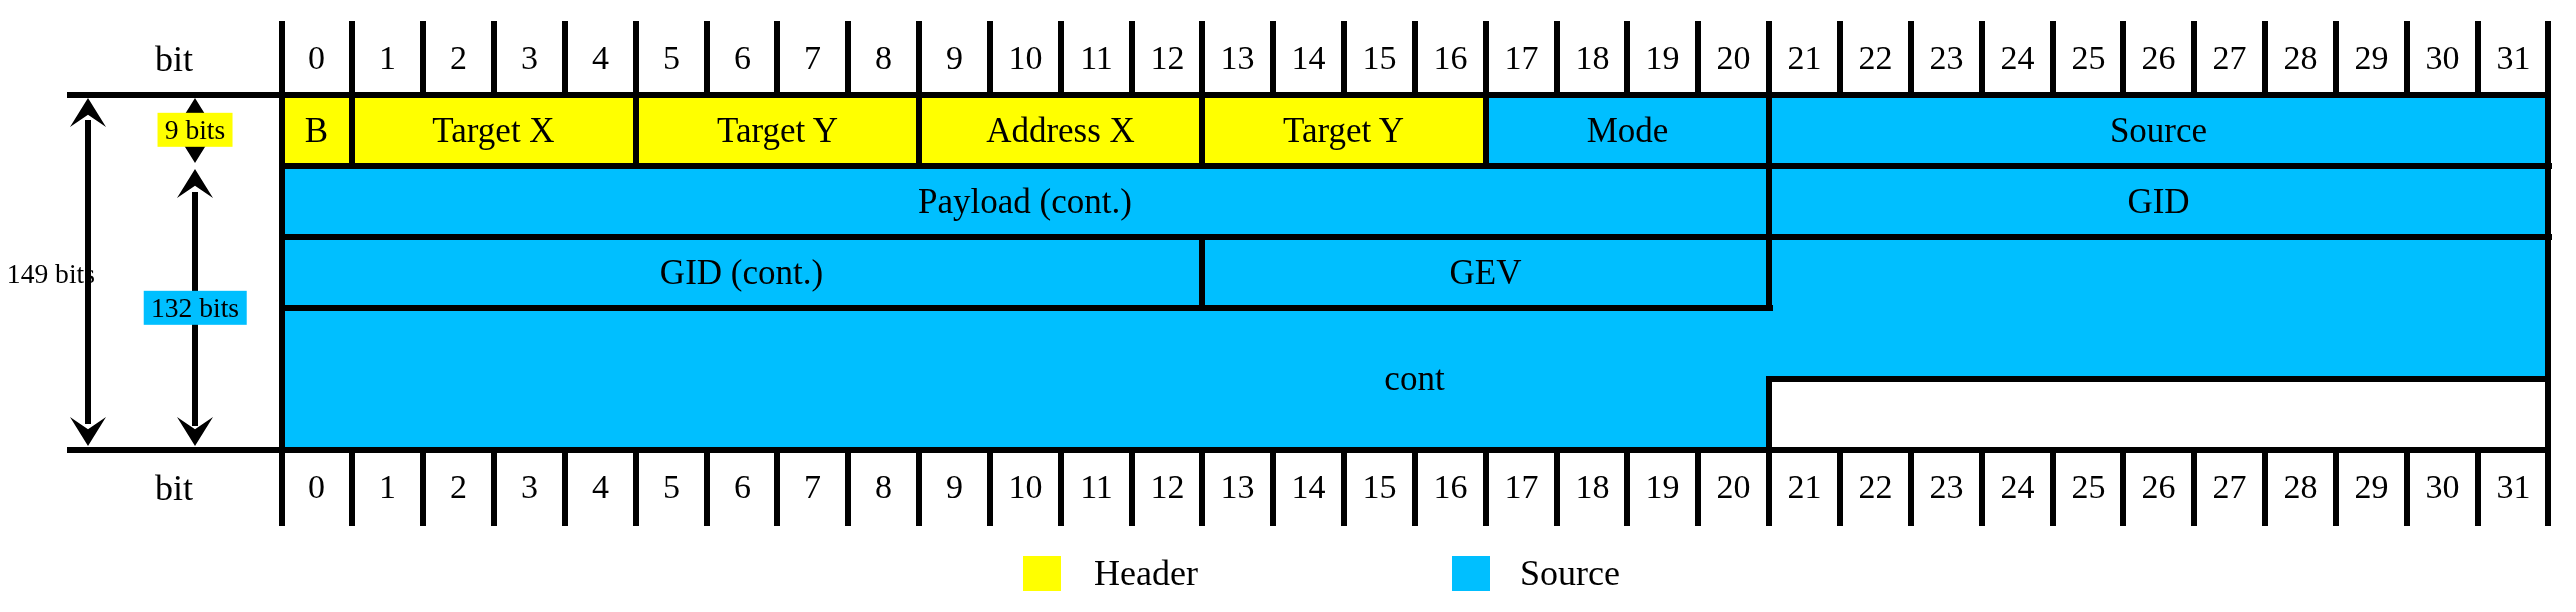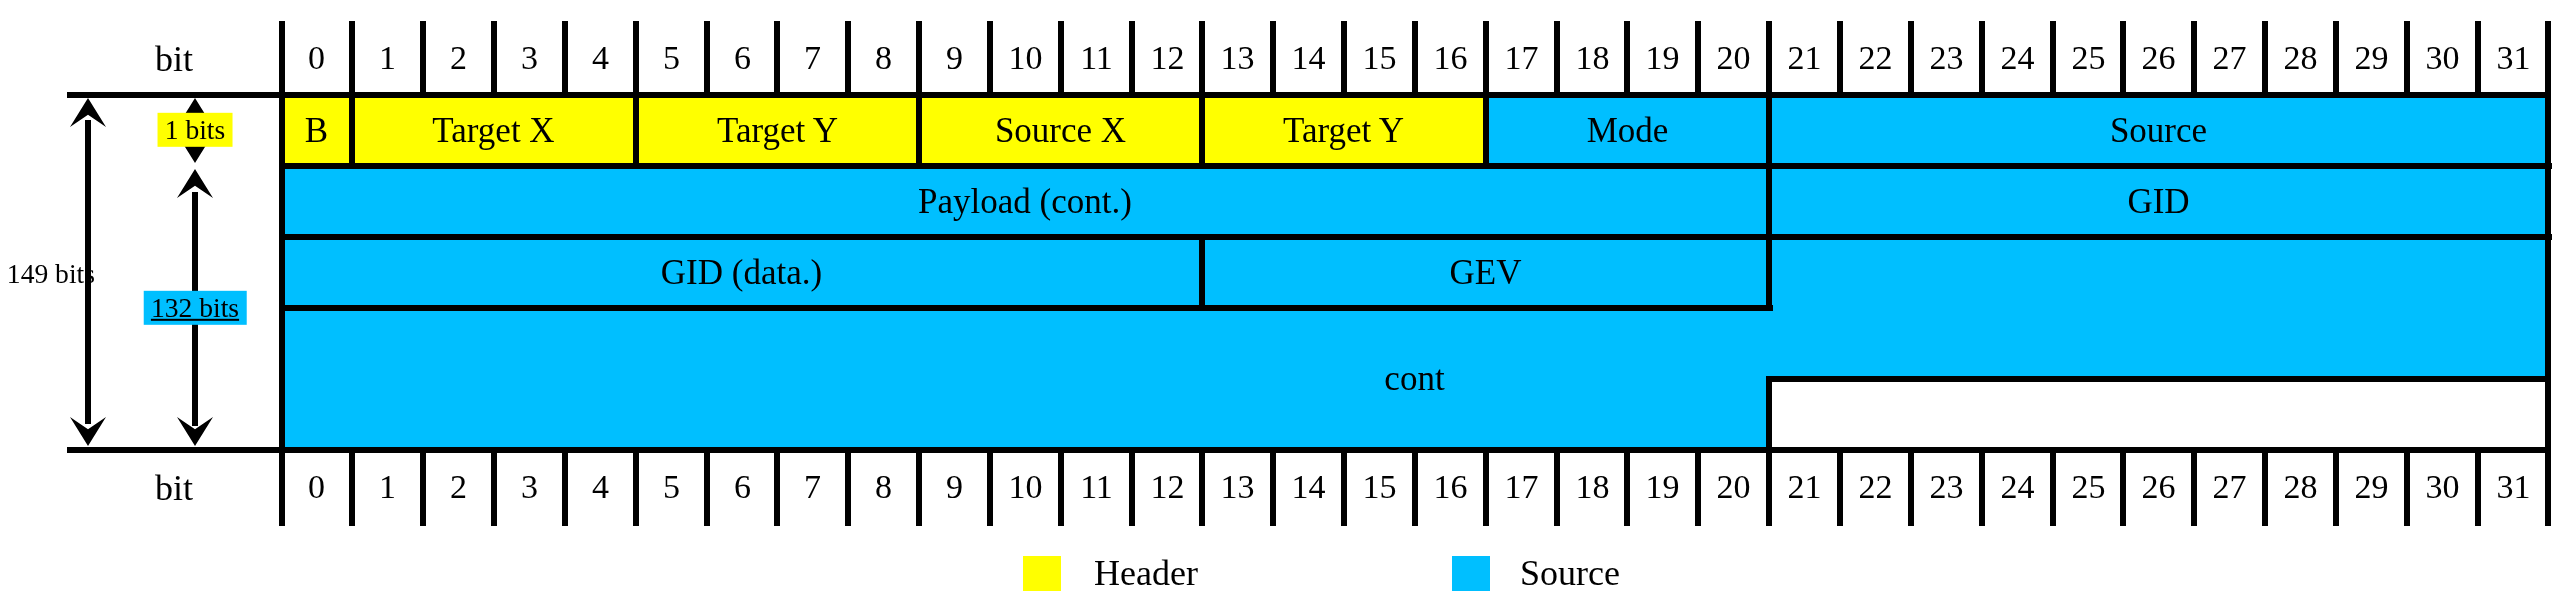--- a/index.html
+++ b/index.html
@@ -24,21 +24,21 @@
   #a149d{left:70px;top:417px;}
   #a17u{left:177px;top:98px;}
   #a17s{left:192px;top:119px;height:20.4px;}
   #a17d{left:177px;top:134px;}
   #a132u{left:177px;top:169px;}
   #a132s{left:192px;top:192px;height:234px;}
   #a132d{left:177px;top:417px;}
   .ann{position:absolute;font-size:27.6px;white-space:nowrap;z-index:5;}
   #ann149{left:0;top:256px;width:95px;height:35px;line-height:35px;text-align:right;}
   #ann17{left:195px;top:130px;transform:translate(-50%,-50%);padding:1.2px 7.2px;}
-  #ann132{left:195px;top:308px;transform:translate(-50%,-50%);padding:1.2px 7.2px;text-decoration:underline;}
+  #ann132{left:195px;top:308px;transform:translate(-50%,-50%);padding:1.2px 7.2px;}
   
   .swatch{position:absolute;width:38px;height:35px;z-index:3;}
   .leglbl{position:absolute;height:35px;line-height:35px;font-size:36px;white-space:nowrap;z-index:3;}
   #legend-swatch-header{left:1023px;top:556px;}
   #legend-label-header{left:1094px;top:556px;}
   #legend-swatch-payload{left:1452px;top:556px;}
   #legend-label-payload{left:1520px;top:556px;}
 </style>
 </head>
 <body>
@@ -49,33 +49,33 @@
   <div class="bitword" id="bit-bottom">bit</div>
 
   <div id="grid-layer">
       <div class="rect" style="left: 281px; top: 95px; width: 71px; height: 71px; background: rgb(255, 255, 0);"></div>
       <div class="lbl" style="left: 281px; top: 95px; width: 71px; height: 71px;">B</div>
       <div class="rect" style="left: 352px; top: 95px; width: 283px; height: 71px; background: rgb(255, 255, 0);"></div>
       <div class="lbl" style="left: 352px; top: 95px; width: 283px; height: 71px;">Target X</div>
       <div class="rect" style="left: 636px; top: 95px; width: 283px; height: 71px; background: rgb(255, 255, 0);"></div>
       <div class="lbl" style="left: 636px; top: 95px; width: 283px; height: 71px;">Target Y</div>
       <div class="rect" style="left: 919px; top: 95px; width: 283px; height: 71px; background: rgb(255, 255, 0);"></div>
-      <div class="lbl" style="left: 919px; top: 95px; width: 283px; height: 71px;">Source X</div>
+      <div class="lbl" style="left: 919px; top: 95px; width: 283px; height: 71px;">Address X</div>
       <div class="rect" style="left: 1202px; top: 95px; width: 283px; height: 71px; background: rgb(255, 255, 0);"></div>
       <div class="lbl" style="left: 1202px; top: 95px; width: 283px; height: 71px;">Target Y</div>
       <div class="rect" style="left: 1486px; top: 95px; width: 283px; height: 71px; background: rgb(0, 191, 255);"></div>
       <div class="lbl" style="left: 1486px; top: 95px; width: 283px; height: 71px;">Mode</div>
       <div class="rect" style="left: 1769px; top: 95px; width: 779px; height: 71px; background: rgb(0, 191, 255);"></div>
       <div class="lbl" style="left: 1769px; top: 95px; width: 779px; height: 71px;">Source</div>
       <div class="rect" style="left: 281px; top: 166px; width: 1488px; height: 71px; background: rgb(0, 191, 255);"></div>
       <div class="lbl" style="left: 281px; top: 166px; width: 1488px; height: 71px;">Payload (cont.)</div>
       <div class="rect" style="left: 1769px; top: 166px; width: 779px; height: 71px; background: rgb(0, 191, 255);"></div>
       <div class="lbl" style="left: 1769px; top: 166px; width: 779px; height: 71px;">GID</div>
       <div class="rect" style="left: 281px; top: 237px; width: 921px; height: 71px; background: rgb(0, 191, 255);"></div>
-      <div class="lbl" style="left: 281px; top: 237px; width: 921px; height: 71px;">GID (data.)</div>
+      <div class="lbl" style="left: 281px; top: 237px; width: 921px; height: 71px;">GID (cont.)</div>
       <div class="rect" style="left: 1202px; top: 237px; width: 567px; height: 71px; background: rgb(0, 191, 255);"></div>
       <div class="lbl" style="left: 1202px; top: 237px; width: 567px; height: 71px;">GEV</div>
       <div class="rect" style="left: 1769px; top: 237px; width: 779px; height: 71px; background: rgb(0, 191, 255);"></div>
       <div class="rect" style="left: 281px; top: 308px; width: 2267px; height: 71px; background: rgb(0, 191, 255);"></div>
       <div class="rect" style="left: 281px; top: 379px; width: 1488px; height: 71px; background: rgb(0, 191, 255);"></div>
       <div class="lbl" style="left: 281px; top: 308px; width: 2267px; height: 142px;">cont</div>
       <div class="ln" style="left: 67px; top: 92px; width: 2484px; height: 6px; background: rgb(0, 0, 0);"></div>
       <div class="ln" style="left: 279px; top: 163px; width: 2273px; height: 6px; background: rgb(0, 0, 0);"></div>
       <div class="ln" style="left: 279px; top: 234px; width: 2273px; height: 6px; background: rgb(0, 0, 0);"></div>
       <div class="ln" style="left: 279px; top: 305px; width: 1494px; height: 6px; background: rgb(0, 0, 0);"></div>
@@ -231,21 +231,21 @@
 
   <div class="ahead" id="a17u"></div>
   <div class="shaft" id="a17s"></div>
   <div class="ahead down" id="a17d"></div>
 
   <div class="ahead" id="a132u"></div>
   <div class="shaft" id="a132s"></div>
   <div class="ahead down" id="a132d"></div>
 
   <div class="ann" id="ann149">149 bits</div>
-  <div class="ann" id="ann17" style="background: rgb(255, 255, 0);">1 bits</div>
+  <div class="ann" id="ann17" style="background: rgb(255, 255, 0);">9 bits</div>
   <div class="ann" id="ann132" style="background: rgb(0, 191, 255);">132 bits</div>
 
   <div class="swatch" id="legend-swatch-header" style="background: rgb(255, 255, 0);"></div>
   <div class="leglbl" id="legend-label-header">Header</div>
   <div class="swatch" id="legend-swatch-payload" style="background: rgb(0, 191, 255);"></div>
   <div class="leglbl" id="legend-label-payload">Source</div>
 
 </div>
 
 

